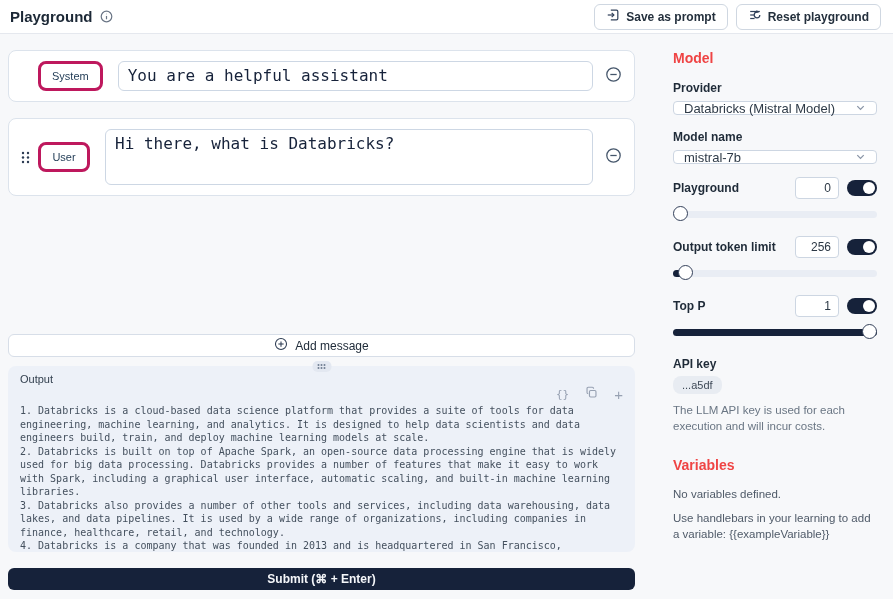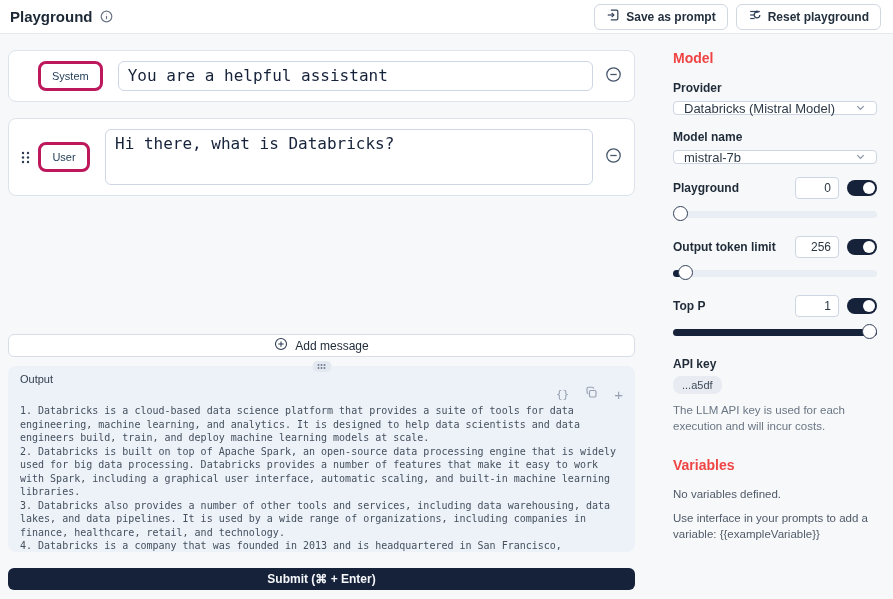--- a/index.html
+++ b/index.html
@@ -356,16 +356,16 @@
       </div>
 
       
       <span class="apikey-label">API key</span>
       <span class="apikey-chip">...a5df</span>
       <p class="hint-text">The LLM API key is used for each execution and will incur costs.</p>
 
       
       <h2 class="side-heading vars-heading">Variables</h2>
       <p class="vars-empty">No variables defined.</p>
-      <p class="vars-hint">Use interface in your prompts to add a variable: {{exampleVariable}}</p>
+      <p class="vars-hint">Use handlebars in your learning to add a variable: {{exampleVariable}}</p>
     </aside>
   </div>
 </div>
 
 </body></html>

